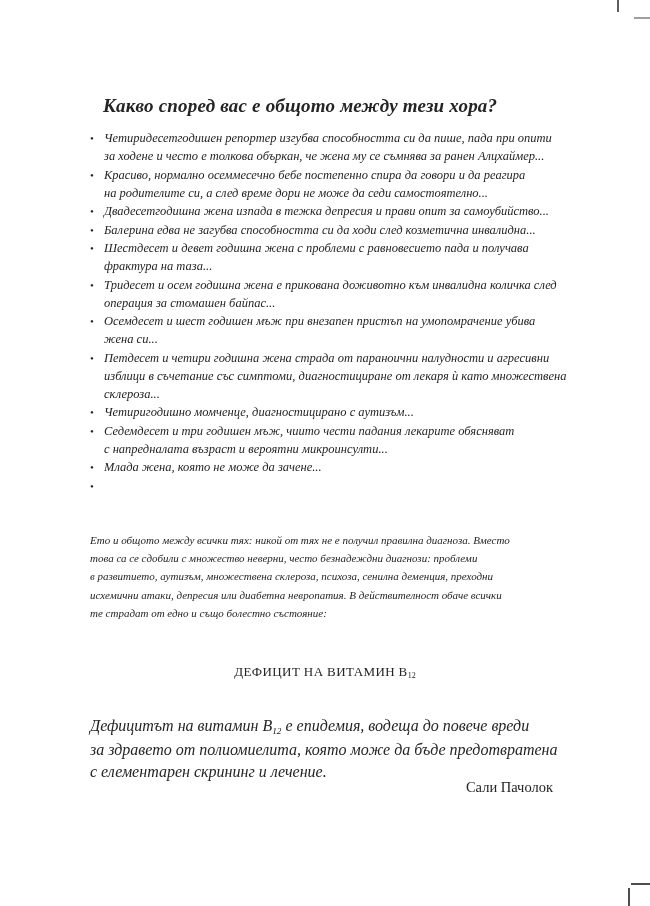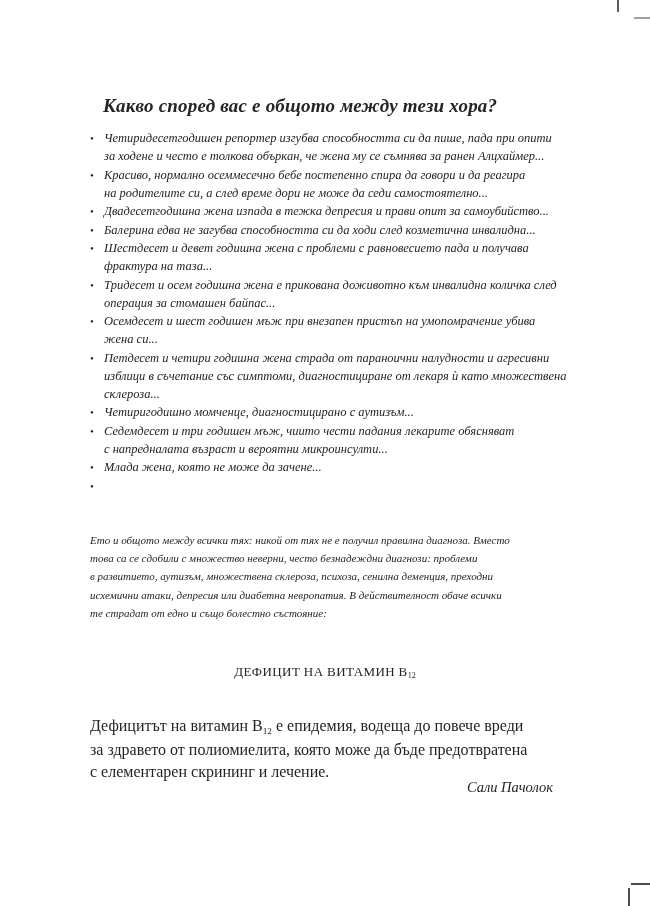--- a/index.html
+++ b/index.html
@@ -81,31 +81,31 @@
     position: relative;
     top: 0.28em;
     letter-spacing: 0;
   }
 
   .epigraph {
     position: absolute;
     left: 90px; top: 715px;
     width: 500px;
     font-size: 16px;
+    font-style: italic;
     line-height: 22px;
   }
   .epigraph .sub { font-size: 58%; top: 0.32em; }
 
   .epigraph-author {
     position: absolute;
     left: 91px; top: 779px;
     width: 462px;
     text-align: right;
     font-size: 14.5px;
-    font-style: italic;
   }
 </style>
 </head>
 <body style="color: rgb(36, 36, 36);">
 
 <div class="page">
 
   <div class="crop crop-tr-v" style="background: rgb(94, 94, 94);"></div>
   <div class="crop crop-tr-h" style="background: rgb(159, 159, 159);"></div>
   <div class="crop crop-br-h" style="background: rgb(78, 78, 78);"></div>

